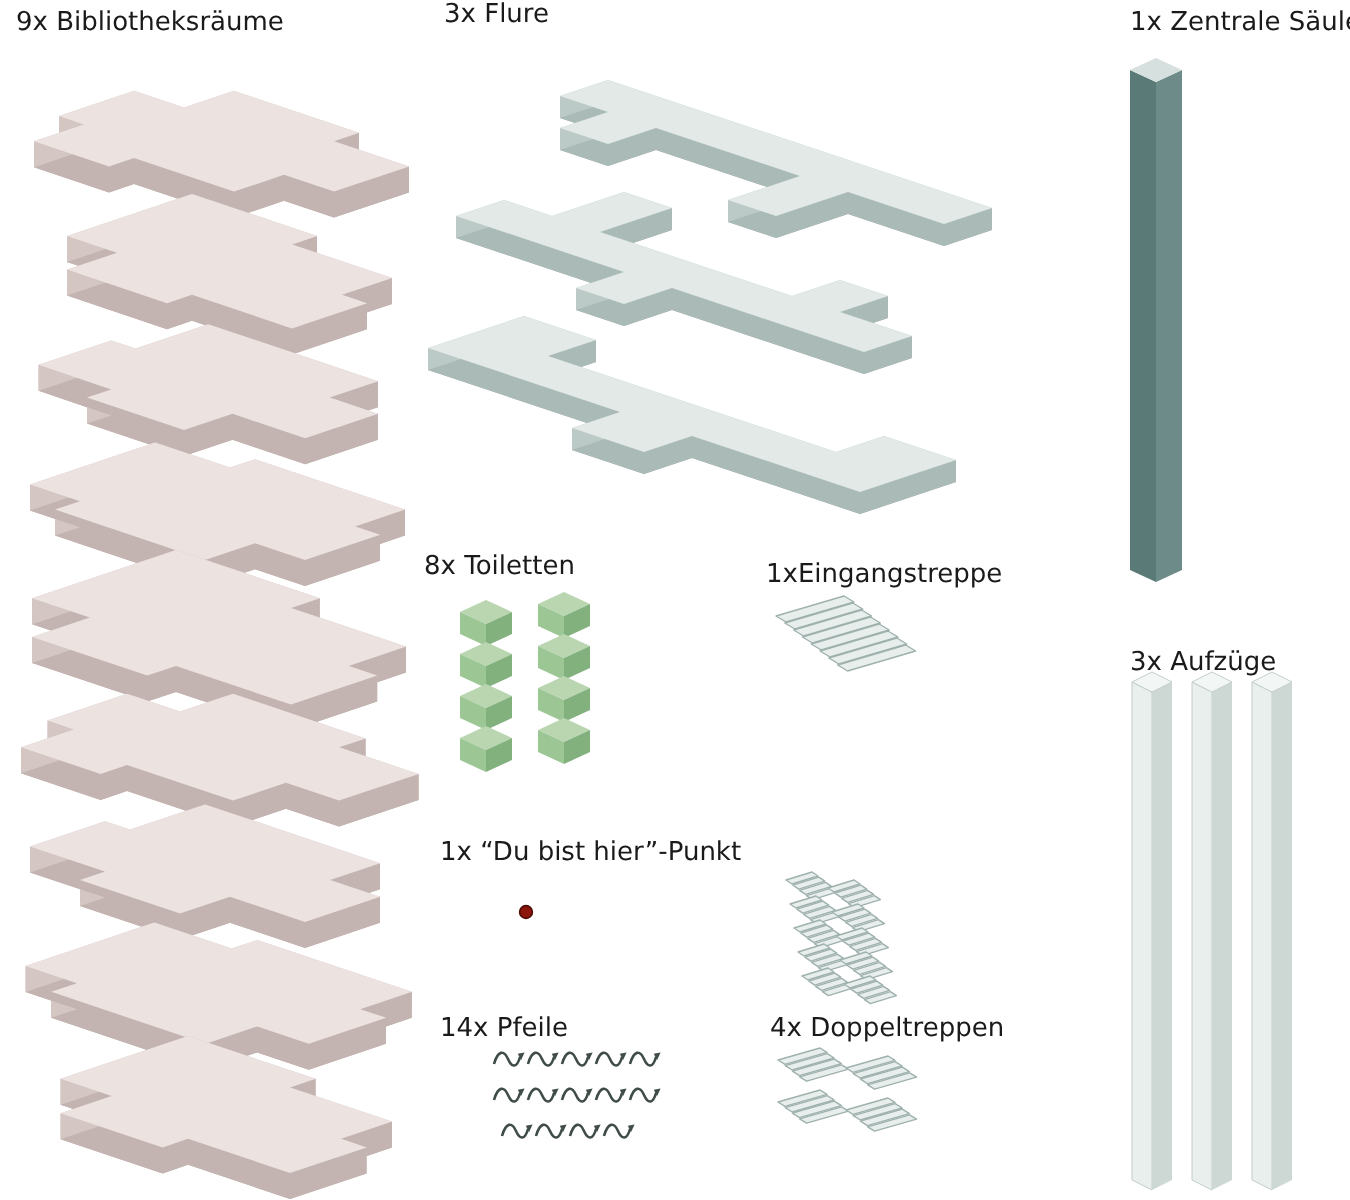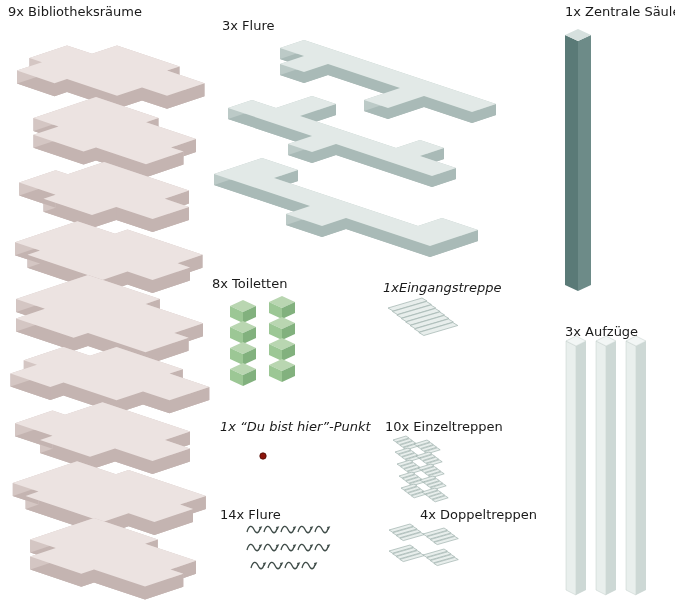--- a/index.html
+++ b/index.html
@@ -367,23 +367,22 @@
           <polygon points="15.3,2.3 11.9,2.9 13.5,6.1" fill="#3f4c48"></polygon>
         </g>
         <g transform="translate(302,560)">
           <path d="M0,8 C2,1 5,1 7,5.5 C9,10 11.5,10 13,4.5" fill="none" stroke="#3f4c48" stroke-width="1.3"></path>
           <polygon points="15.3,2.3 11.9,2.9 13.5,6.1" fill="#3f4c48"></polygon>
         </g>
       </g>
     </svg>
 
   <div class="lbl" style="left:8px;top:4px;">9x Bibliotheksräume</div>
-  <div class="lbl" style="left:222px;top:18px;">3x Flure</div>
+  <div class="lbl" style="left:222px;top:0;">3x Flure</div>
   <div class="lbl" style="left:565px;top:4px;">1x Zentrale Säule</div>
   <div class="lbl" style="left:212px;top:276px;">8x Toiletten</div>
-  <div class="lbl" style="left:383px;top:280px;font-style:italic;">1xEingangstreppe</div>
-  <div class="lbl" style="left:220px;top:419px;font-style:italic;">1x “Du bist hier”-Punkt</div>
-  <div class="lbl" style="left:385px;top:419px;">10x Einzeltreppen</div>
-  <div class="lbl" style="left:220px;top:507px;">14x Flure</div>
-  <div class="lbl" style="left:385px;top:507px;margin-left:35px;">4x Doppeltreppen</div>
+  <div class="lbl" style="left:383px;top:280px;">1xEingangstreppe</div>
+  <div class="lbl" style="left:220px;top:419px;">1x “Du bist hier”-Punkt</div>
+  <div class="lbl" style="left:220px;top:507px;">14x Pfeile</div>
+  <div class="lbl" style="left:385px;top:507px;">4x Doppeltreppen</div>
   <div class="lbl" style="left:565px;top:324px;">3x Aufzüge</div>
 
 </div>
 
 </body></html>

